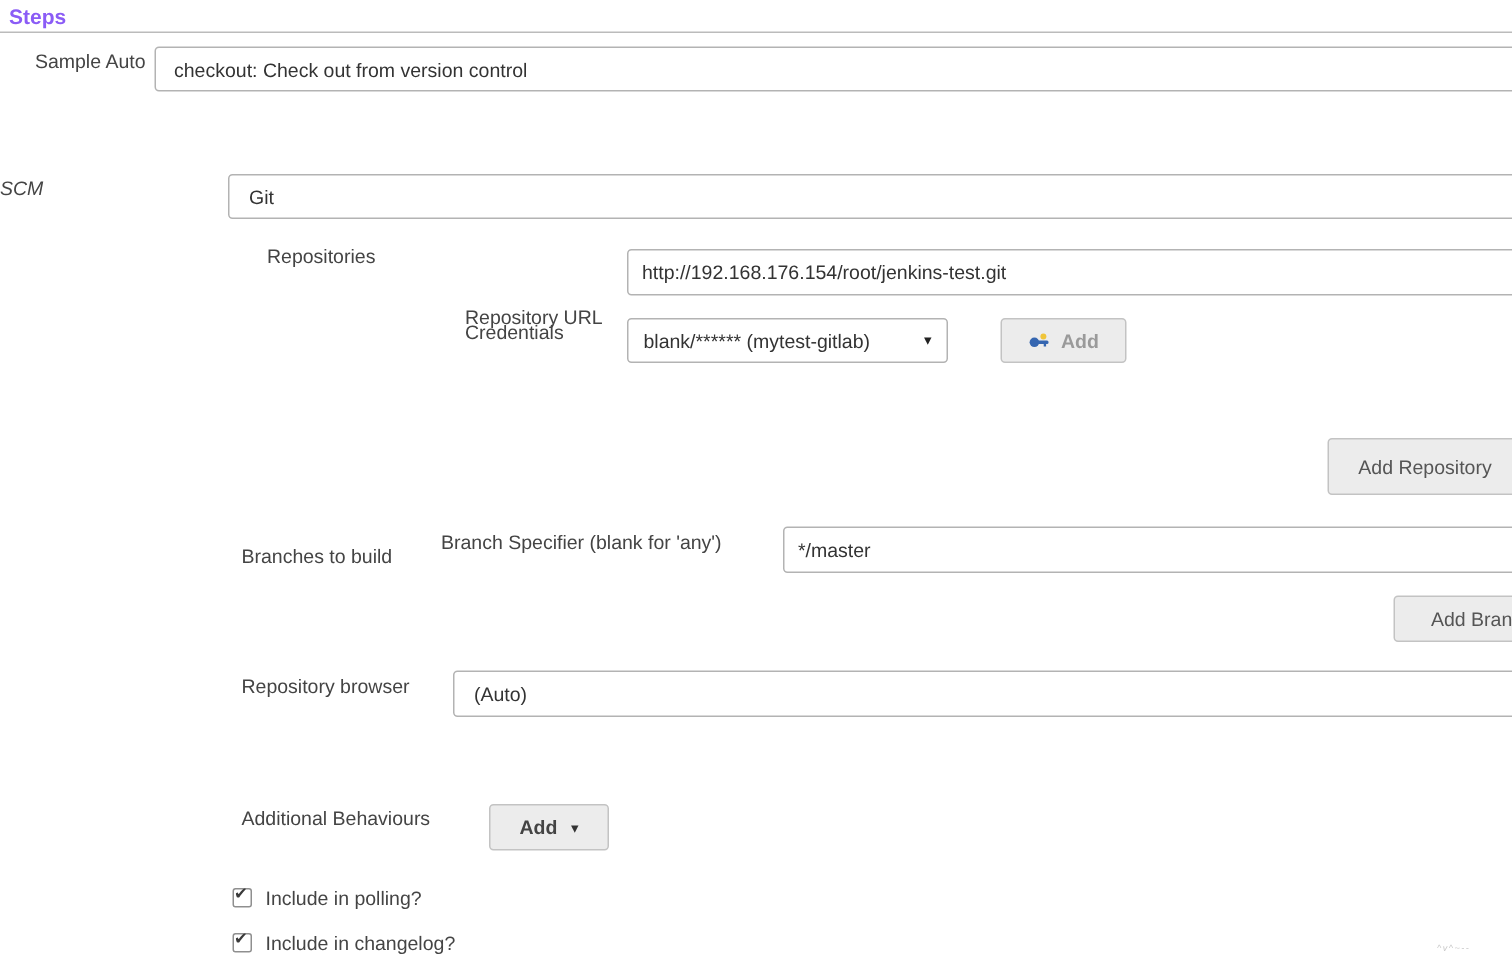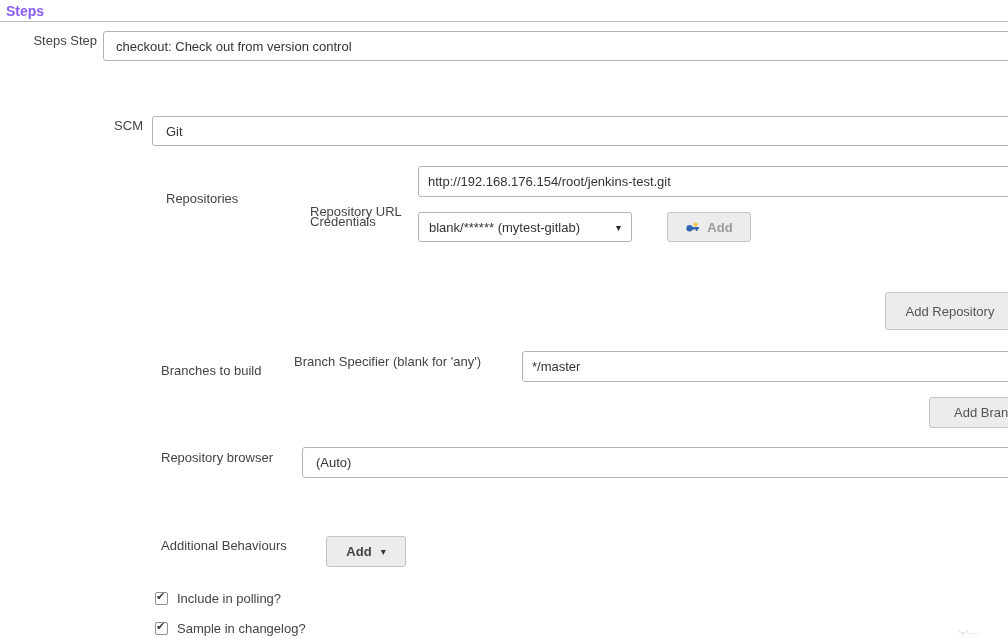--- a/index.html
+++ b/index.html
@@ -17,24 +17,24 @@
     position:absolute;background:#ececec;border:1px solid #c3c3c3;border-radius:3px;
     font-size:13px;color:#555;display:flex;align-items:center;justify-content:center;
     box-sizing:border-box;cursor:pointer;white-space:nowrap;margin-left:22px;
   }
   #steps-title{position:absolute;left:6px;top:3px;font-size:14px;font-weight:bold;color:#8b5cf6;}
   #steps-rule{position:absolute;left:0;top:21px;width:1008px;border-top:1px solid #bbb;}
 
   #sample-step-label{left:0;top:33px;width:97px;text-align:right;}
   #sample-step-select{left:103px;top:31px;width:1205px;height:30px;padding-left:12px;}
 
-  #scm-label{left:0;top:118px;width:143px;text-align:right;}
+  #scm-label{left:0;top:118px;width:143px;font-style:italic;}
   #scm-select{left:152px;top:116px;width:1156px;height:30px;padding-left:13px;}
 
-  #repositories-label{left:166px;top:163px;margin-top:28px;}
+  #repositories-label{left:178px;top:163px;}
   #repo-url-label{left:310px;top:168px;margin-top:36px;}
   #repo-url-input{left:418px;top:166px;width:890px;height:31px;padding-left:9px;}
   #credentials-label{left:310px;top:214px;}
   #credentials-select{left:418px;top:212px;width:214px;height:30px;padding-left:10px;justify-content:space-between;}
   #credentials-select .arrow{font-size:10px;color:#222;margin-right:10px;}
   #credentials-add-btn{left:645px;top:212px;width:84px;height:30px;color:#9a9a9a;font-weight:bold;gap:6px;}
   #add-repository-btn{left:863px;top:292px;width:130px;height:38px;}
 
   #branches-label{left:161px;top:363px;}
   #branch-spec-label{left:294px;top:354px;}
@@ -64,21 +64,21 @@
   .keyicon{display:inline-block;width:16px;height:16px;}
 </style>
 </head>
 <body>
 
 <div class="screen">
 
   <div id="steps-title">Steps</div>
   <div id="steps-rule"></div>
 
-  <div class="label" id="sample-step-label">Steps Step</div>
+  <div class="label" id="sample-step-label">Sample Auto</div>
   <div class="box" id="sample-step-select">
     <span>checkout: Check out from version control</span>
   </div>
 
   <div class="label" id="scm-label">SCM</div>
   <div class="box" id="scm-select">
     <span>Git</span>
   </div>
 
   <div class="label" id="repositories-label">Repositories</div>
@@ -130,17 +130,17 @@
   </div>
 
   <span class="checkbox" id="cb-polling">
     <span class="check">✔</span>
   </span>
   <div class="label" id="cb-polling-label">Include in polling?</div>
 
   <span class="checkbox" id="cb-changelog">
     <span class="check">✔</span>
   </span>
-  <div class="label" id="cb-changelog-label">Sample in changelog?</div>
+  <div class="label" id="cb-changelog-label">Include in changelog?</div>
 
   <div id="watermark">^v^~--</div>
 
 </div>
 
 </body></html>

